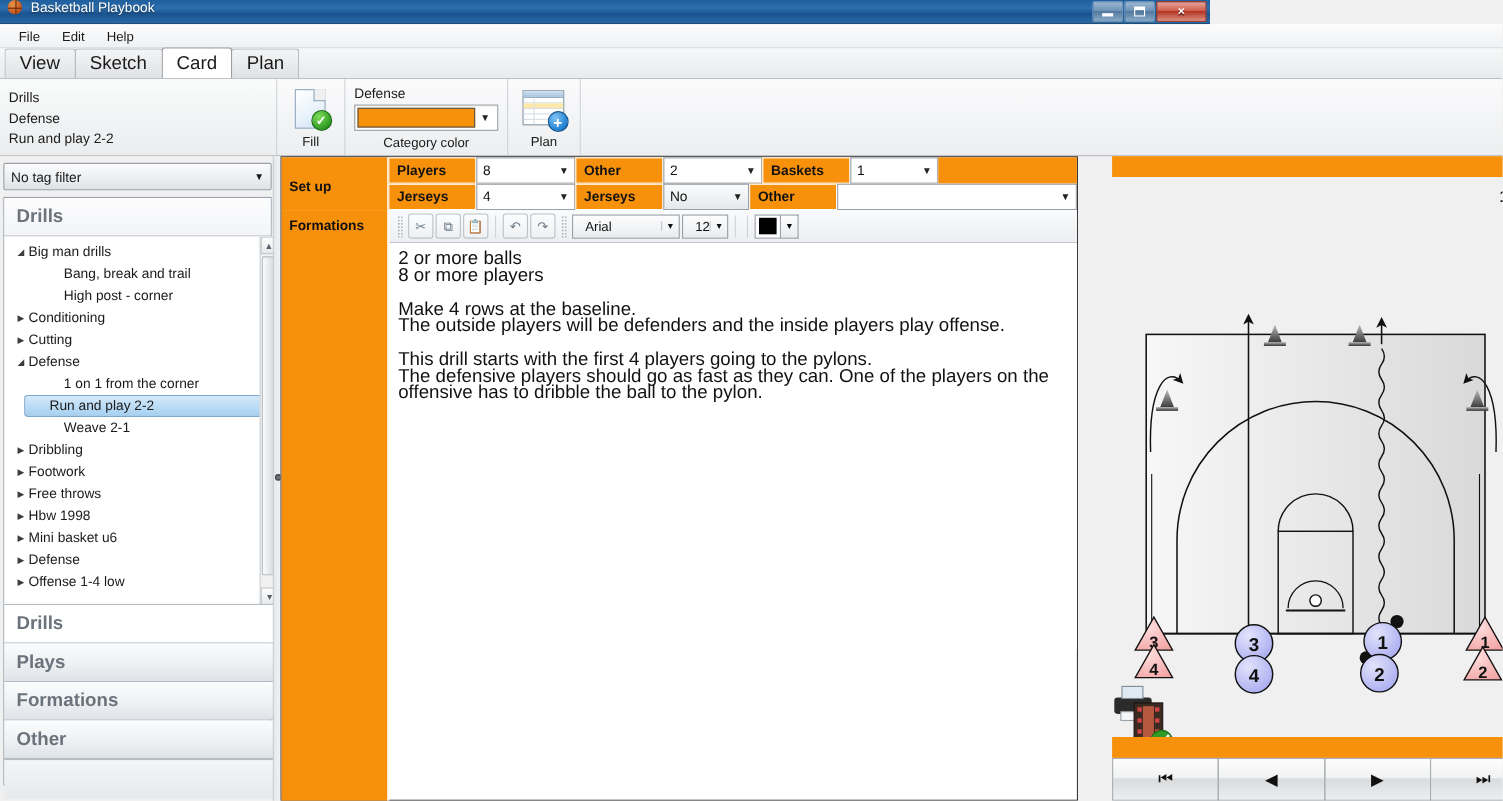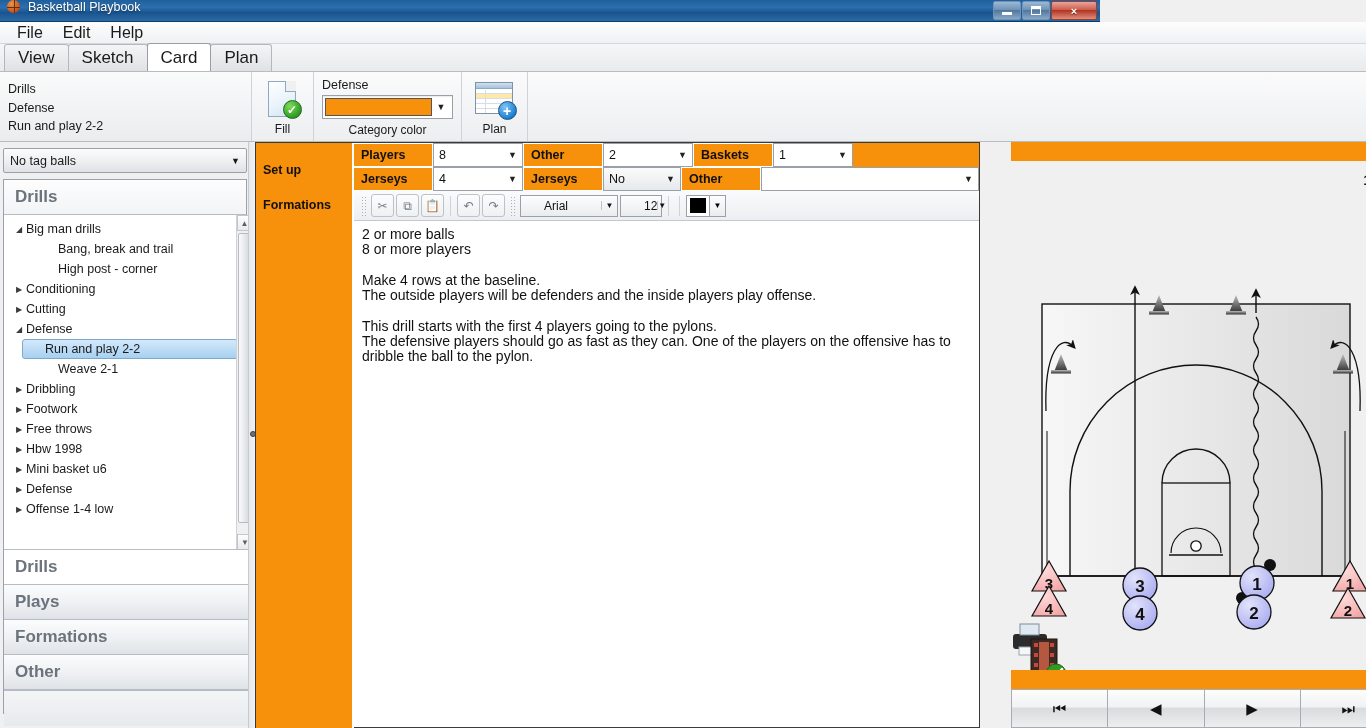--- a/index.html
+++ b/index.html
@@ -56,21 +56,21 @@
     display:block; width:10px; height:9px; border:1.5px solid #fff; border-top-width:3px;
   }
 
   
   .menubar {
     position:absolute; left:0; top:22px; width:1366px; height:22px;
     background: linear-gradient(180deg,#fdfdfd,#eff1f3);
     border-bottom: 1px solid #d4d9de;
     display:flex; align-items:center; padding-left: 8px; gap: 2px;
   }
-  .menu-item { padding: 3px 9px; font-size: 16px; color:#1a1a1a; }
+  .menu-item { padding: 3px 9px; font-size: 12px; color:#1a1a1a; }
 
   
   .tabstrip {
     position:absolute; left:0; top:44px; width:1366px; height:28px;
     background: linear-gradient(180deg,#f6f7f8,#e8eaec);
     border-bottom:1px solid #b8bcc0;
     display:flex; align-items:flex-end; padding-left: 4px;
   }
   .tab {
     height: 27px; min-width: 45px; padding: 0 13px;
@@ -252,33 +252,33 @@
     background-size: 3px 3px; opacity:.8; margin:0 3px; }
   .tb-btn {
     width:23px; height:23px; border:1px solid #bcc2c8; border-radius:3px;
     background: linear-gradient(180deg,#fcfdfd,#eef0f3);
     display:flex; align-items:center; justify-content:center; font-size:12px; color:#6f7b86;
   }
   .tb-sep { width:1px; height:20px; background:#cfd3d7; margin:0 4px; }
   .tb-combo {
     height:22px; border:1px solid #9aa0a6;
     background: linear-gradient(180deg,#fdfdfe,#e9ecef);
-    display:flex; align-items:center; font-size:12px; color:#111; padding-left:23px;
+    display:flex; align-items:center; font-size:12px; color:#111; padding-left:11px;
   }
   .tb-combo .caret { margin-left:auto; width:16px; text-align:center; font-size:8px;
     border-left:1px solid #c0c5ca; }
   .tb-color { width:24px; height:22px; border:1px solid #9aa0a6; background:#fff;
     display:flex; align-items:center; justify-content:center; }
   .tb-color i { display:block; width:16px; height:15px; background:#000; }
   .tb-colarrow { width:16px; height:22px; border:1px solid #9aa0a6; border-left:none;
     background: linear-gradient(180deg,#fdfdfe,#e9ecef);
     display:flex; align-items:center; justify-content:center; font-size:8px; }
 
   .desc-area {
-    background:#fff; padding: 6px 8px; font-size:14px; color:#111; line-height:15.3px;
+    background:#fff; padding: 6px 8px; font-size:17px; color:#111; line-height:15.3px;
     height: 370px; overflow:hidden; white-space:pre-wrap;
   }
 
   
   .court-panel { position:absolute; left:981px; top:142px; width:385px; height:586px; background:#f0f0f0;margin-left:30px; }
   .court-top-bar { height:19px; background:#F7900B; }
   .court-stage { position:relative; height:509px; background:#f0f0f0; overflow:hidden; }
   .page-num { position:absolute; right:12px; top:10px; font-size:15px; font-weight:bold; color:#111; }
   .court-bot-bar { height:19px; background:#F7900B; }
   .navbar { height:39px; display:flex; }
@@ -364,21 +364,21 @@
         <div class="lbl">Plan</div>
       </div>
     </div>
 
     <div class="ribbon-group" style="flex:1;border-right:none;"></div>
   </div>
 
   <div class="leftcol">
 
     <div class="tagfilter">
-      <span>No tag balls</span>
+      <span>No tag filter</span>
       <span class="caret">▼</span>
     </div>
 
     <div class="accordion">
 
       <div class="acc-hdr open">Drills</div>
 
       <div class="tree">
         <div class="tree-inner" id="tree-inner">
             <div class="tnode lvl0">
@@ -397,20 +397,24 @@
               <span class="tri">▶</span>
               <span>Conditioning</span>
             </div>
             <div class="tnode lvl0">
               <span class="tri">▶</span>
               <span>Cutting</span>
             </div>
             <div class="tnode lvl0">
               <span class="tri">◢</span>
               <span>Defense</span>
+            </div>
+            <div class="tnode lvl1">
+              <span class="tri"></span>
+              <span>1 on 1 from the corner</span>
             </div>
             <div class="tnode lvl1 sel">
               <span>Run and play 2-2</span>
             </div>
             <div class="tnode lvl1">
               <span class="tri"></span>
               <span>Weave 2-1</span>
             </div>
             <div class="tnode lvl0">
               <span class="tri">▶</span>

